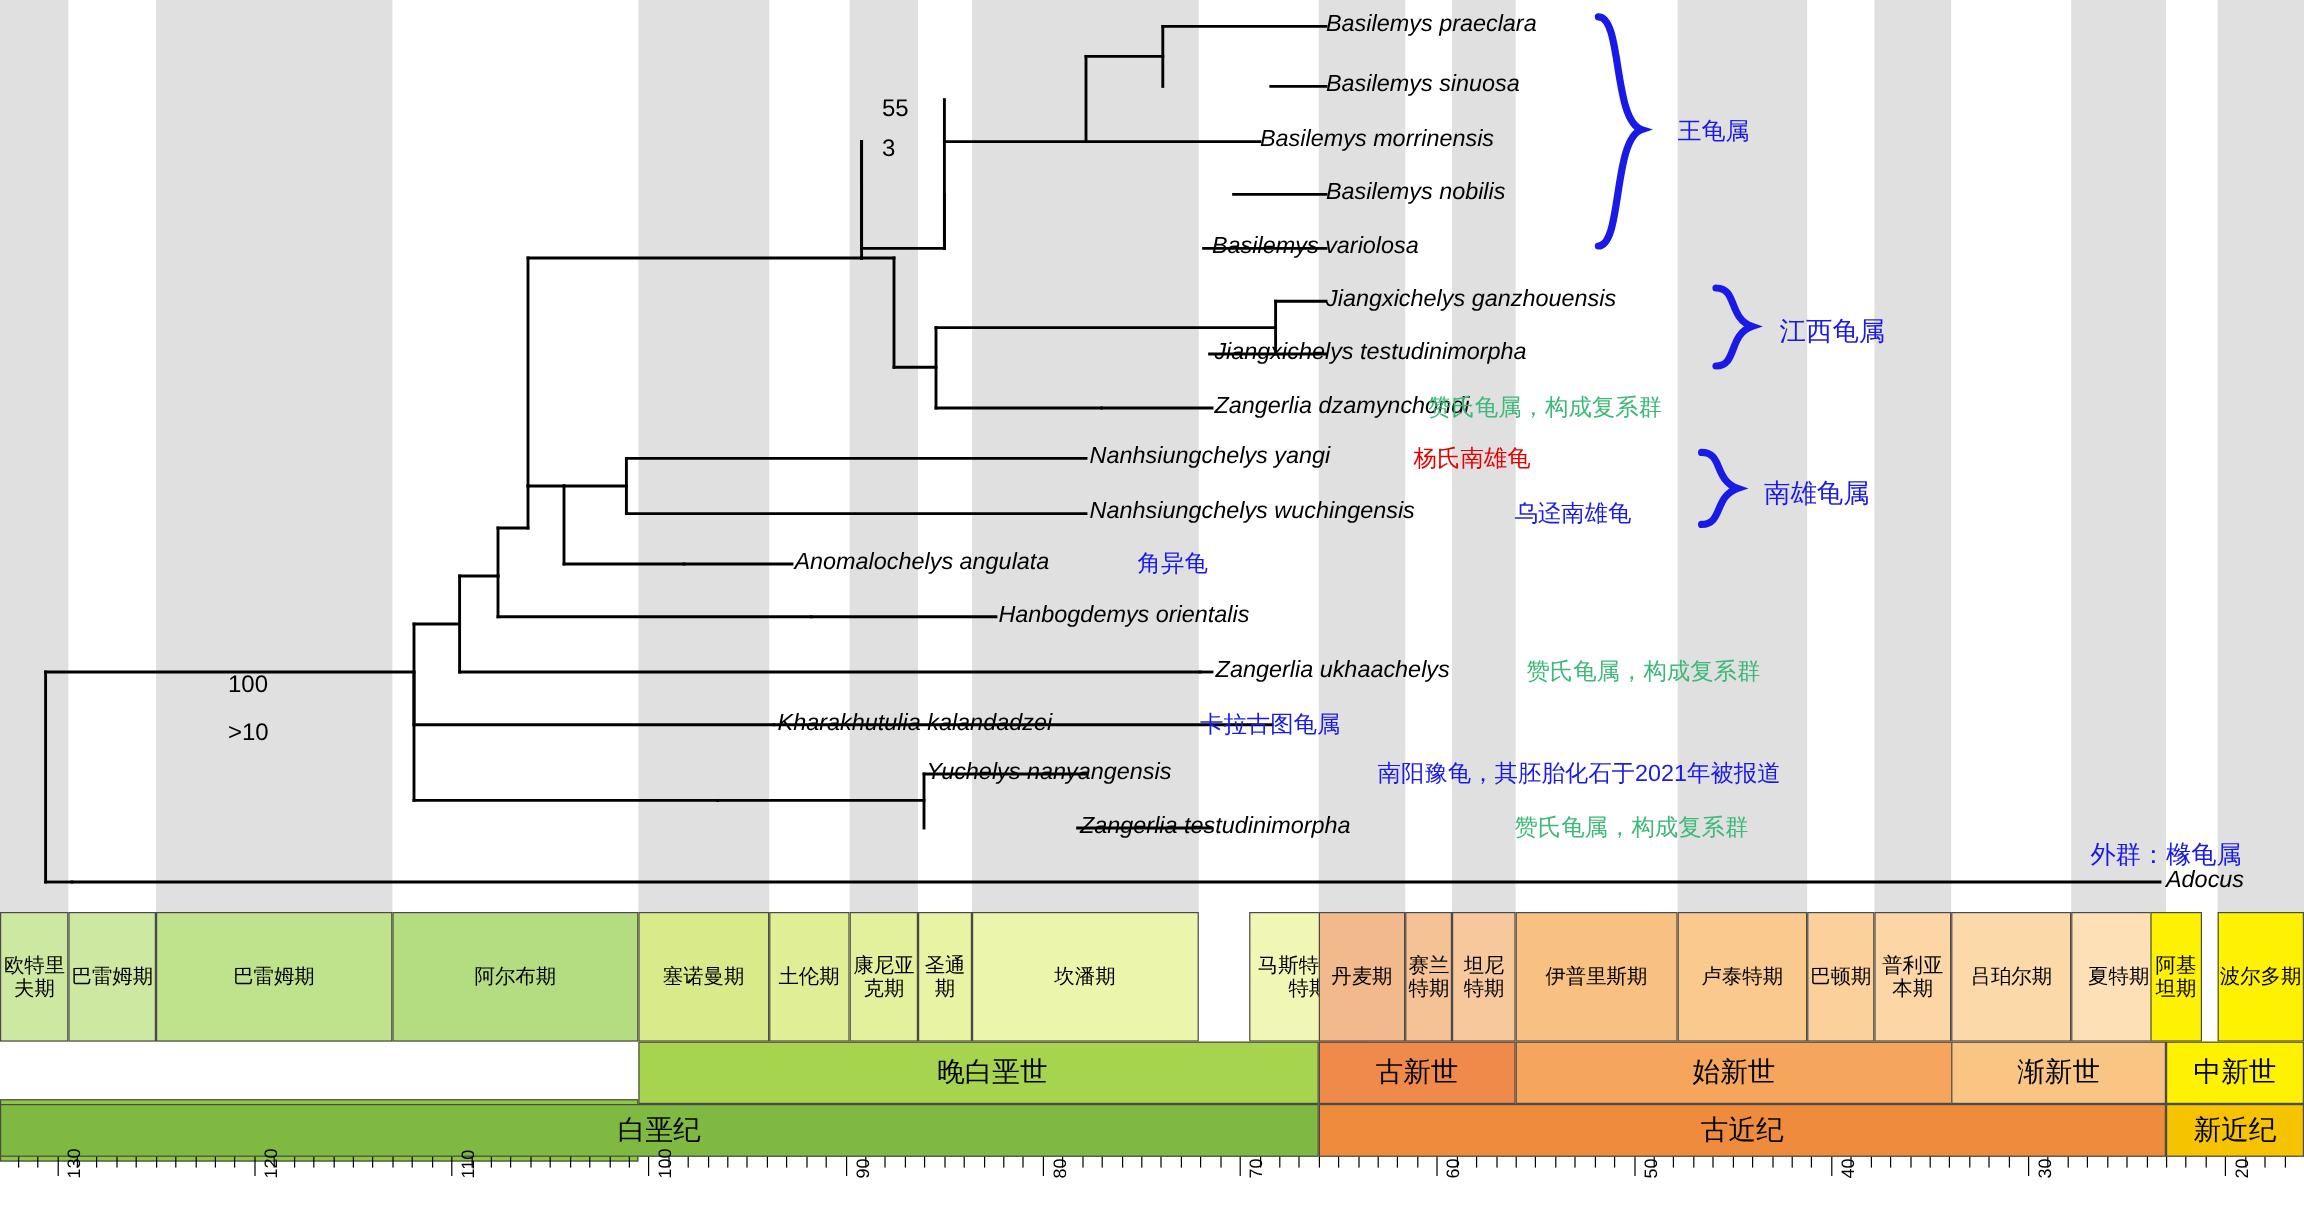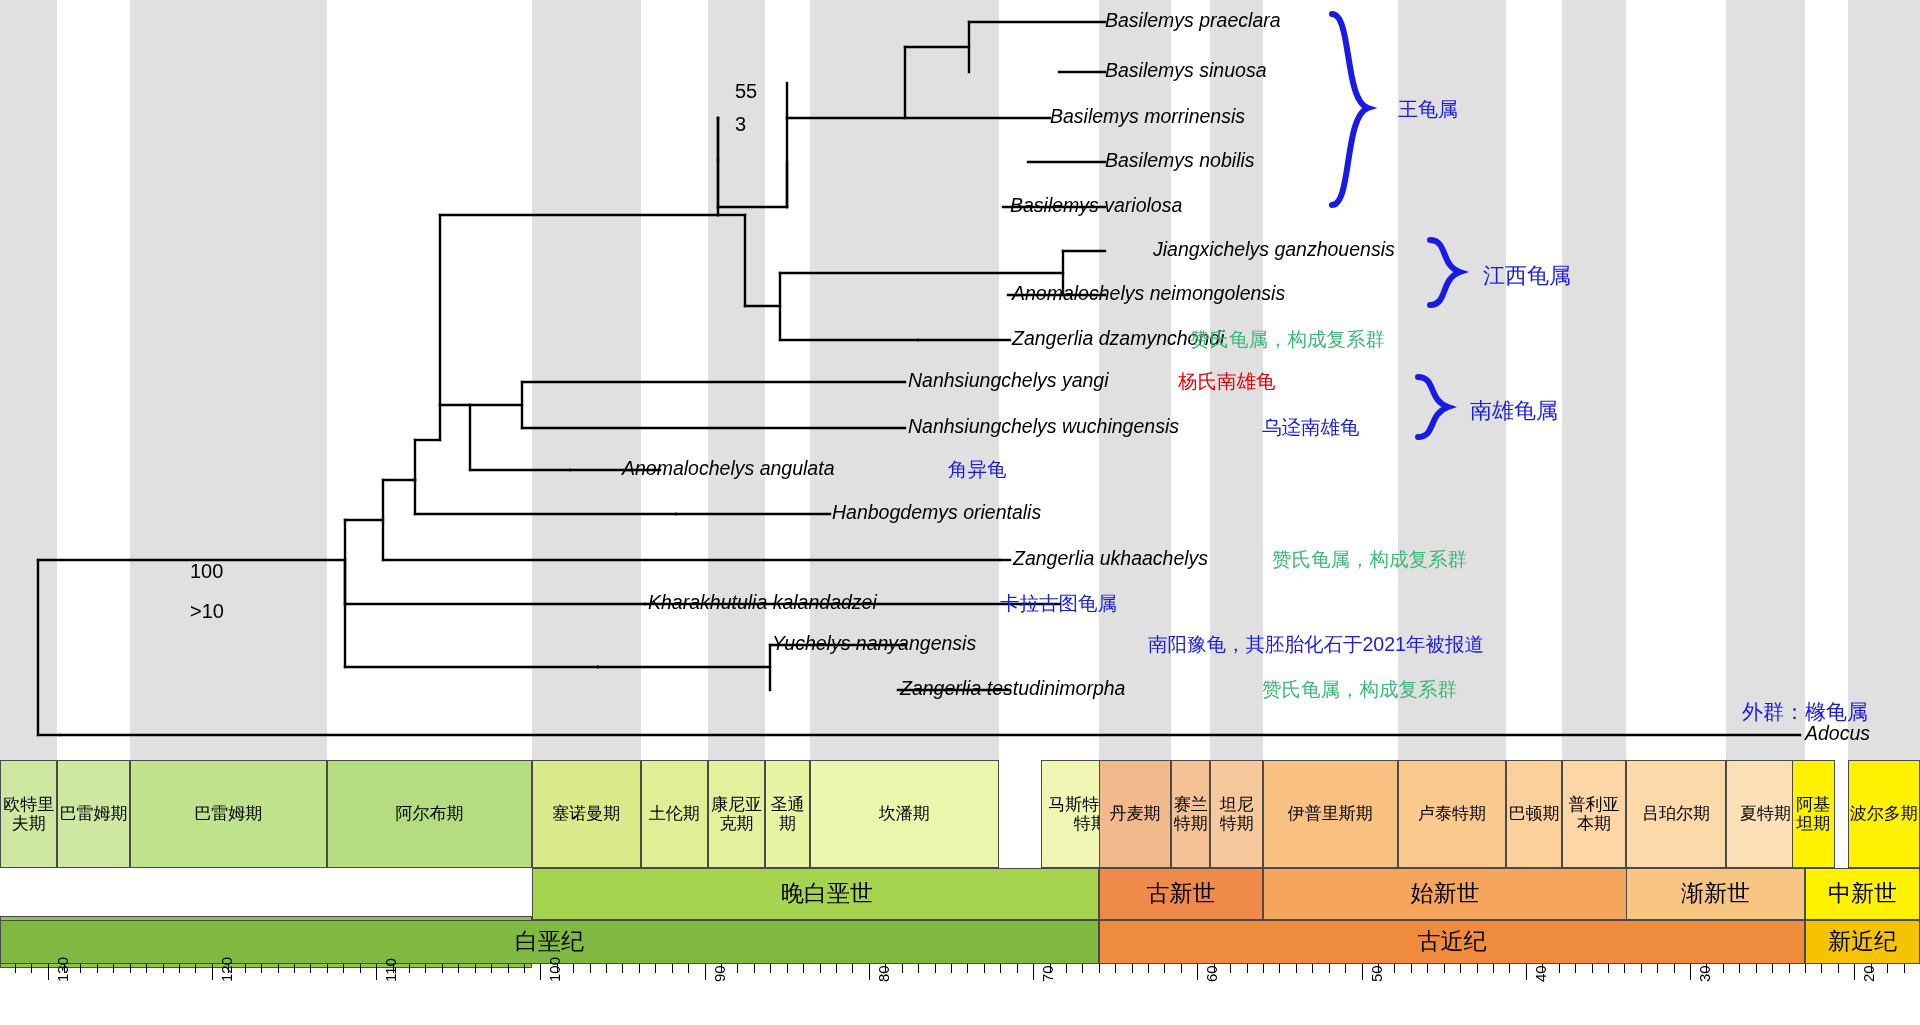--- a/index.html
+++ b/index.html
@@ -150,29 +150,29 @@
       <path d="M1418,377 C1436,377 1428,400 1448,407 C1428,414 1436,437 1418,437"></path>
     </g>
   </svg>
 
   <div id="labels">
       <div class="taxon" style="left: 1105px; top: 9px;">Basilemys praeclara</div>
       <div class="taxon" style="left: 1105px; top: 59px;">Basilemys sinuosa</div>
       <div class="taxon" style="left: 1050px; top: 105px;">Basilemys morrinensis</div>
       <div class="taxon" style="left: 1105px; top: 149px;">Basilemys nobilis</div>
       <div class="taxon" style="left: 1010px; top: 194px;">Basilemys variolosa</div>
-      <div class="taxon" style="left: 1105px; top: 238px; margin-left: 48px;">Jiangxichelys ganzhouensis</div>
-      <div class="taxon" style="left: 1012px; top: 282px;">Anomalochelys neimongolensis</div>
+      <div class="taxon" style="left: 1105px; top: 238px;">Jiangxichelys ganzhouensis</div>
+      <div class="taxon" style="left: 1012px; top: 282px;">Jiangxichelys testudinimorpha</div>
       <div class="taxon" style="left: 1012px; top: 327px;">Zangerlia dzamynchondi</div>
       <div class="annot green" style="left: 1190px; top: 326px;">赞氏龟属，构成复系群</div>
       <div class="taxon" style="left: 908px; top: 369px;">Nanhsiungchelys yangi</div>
       <div class="annot red" style="left: 1178px; top: 368px;">杨氏南雄龟</div>
       <div class="taxon" style="left: 908px; top: 415px;">Nanhsiungchelys wuchingensis</div>
       <div class="annot blue" style="left: 1262px; top: 414px;">乌迳南雄龟</div>
-      <div class="taxon" style="left: 622px; top: 457px;">Anomalochelys angulata</div>
+      <div class="taxon" style="left: 662px; top: 457px;">Anomalochelys angulata</div>
       <div class="annot blue" style="left: 948px; top: 456px;">角异龟</div>
       <div class="taxon" style="left: 832px; top: 501px;">Hanbogdemys orientalis</div>
       <div class="taxon" style="left: 1013px; top: 547px;">Zangerlia ukhaachelys</div>
       <div class="annot green" style="left: 1272px; top: 546px;">赞氏龟属，构成复系群</div>
       <div class="taxon" style="left: 648px; top: 591px;">Kharakhutulia kalandadzei</div>
       <div class="annot blue" style="left: 1000px; top: 590px;">卡拉古图龟属</div>
       <div class="taxon" style="left: 772px; top: 632px;">Yuchelys nanyangensis</div>
       <div class="annot blue" style="left: 1148px; top: 631px;">南阳豫龟，其胚胎化石于2021年被报道</div>
       <div class="taxon" style="left: 900px; top: 677px;">Zangerlia testudinimorpha</div>
       <div class="annot green" style="left: 1262px; top: 676px;">赞氏龟属，构成复系群</div>

